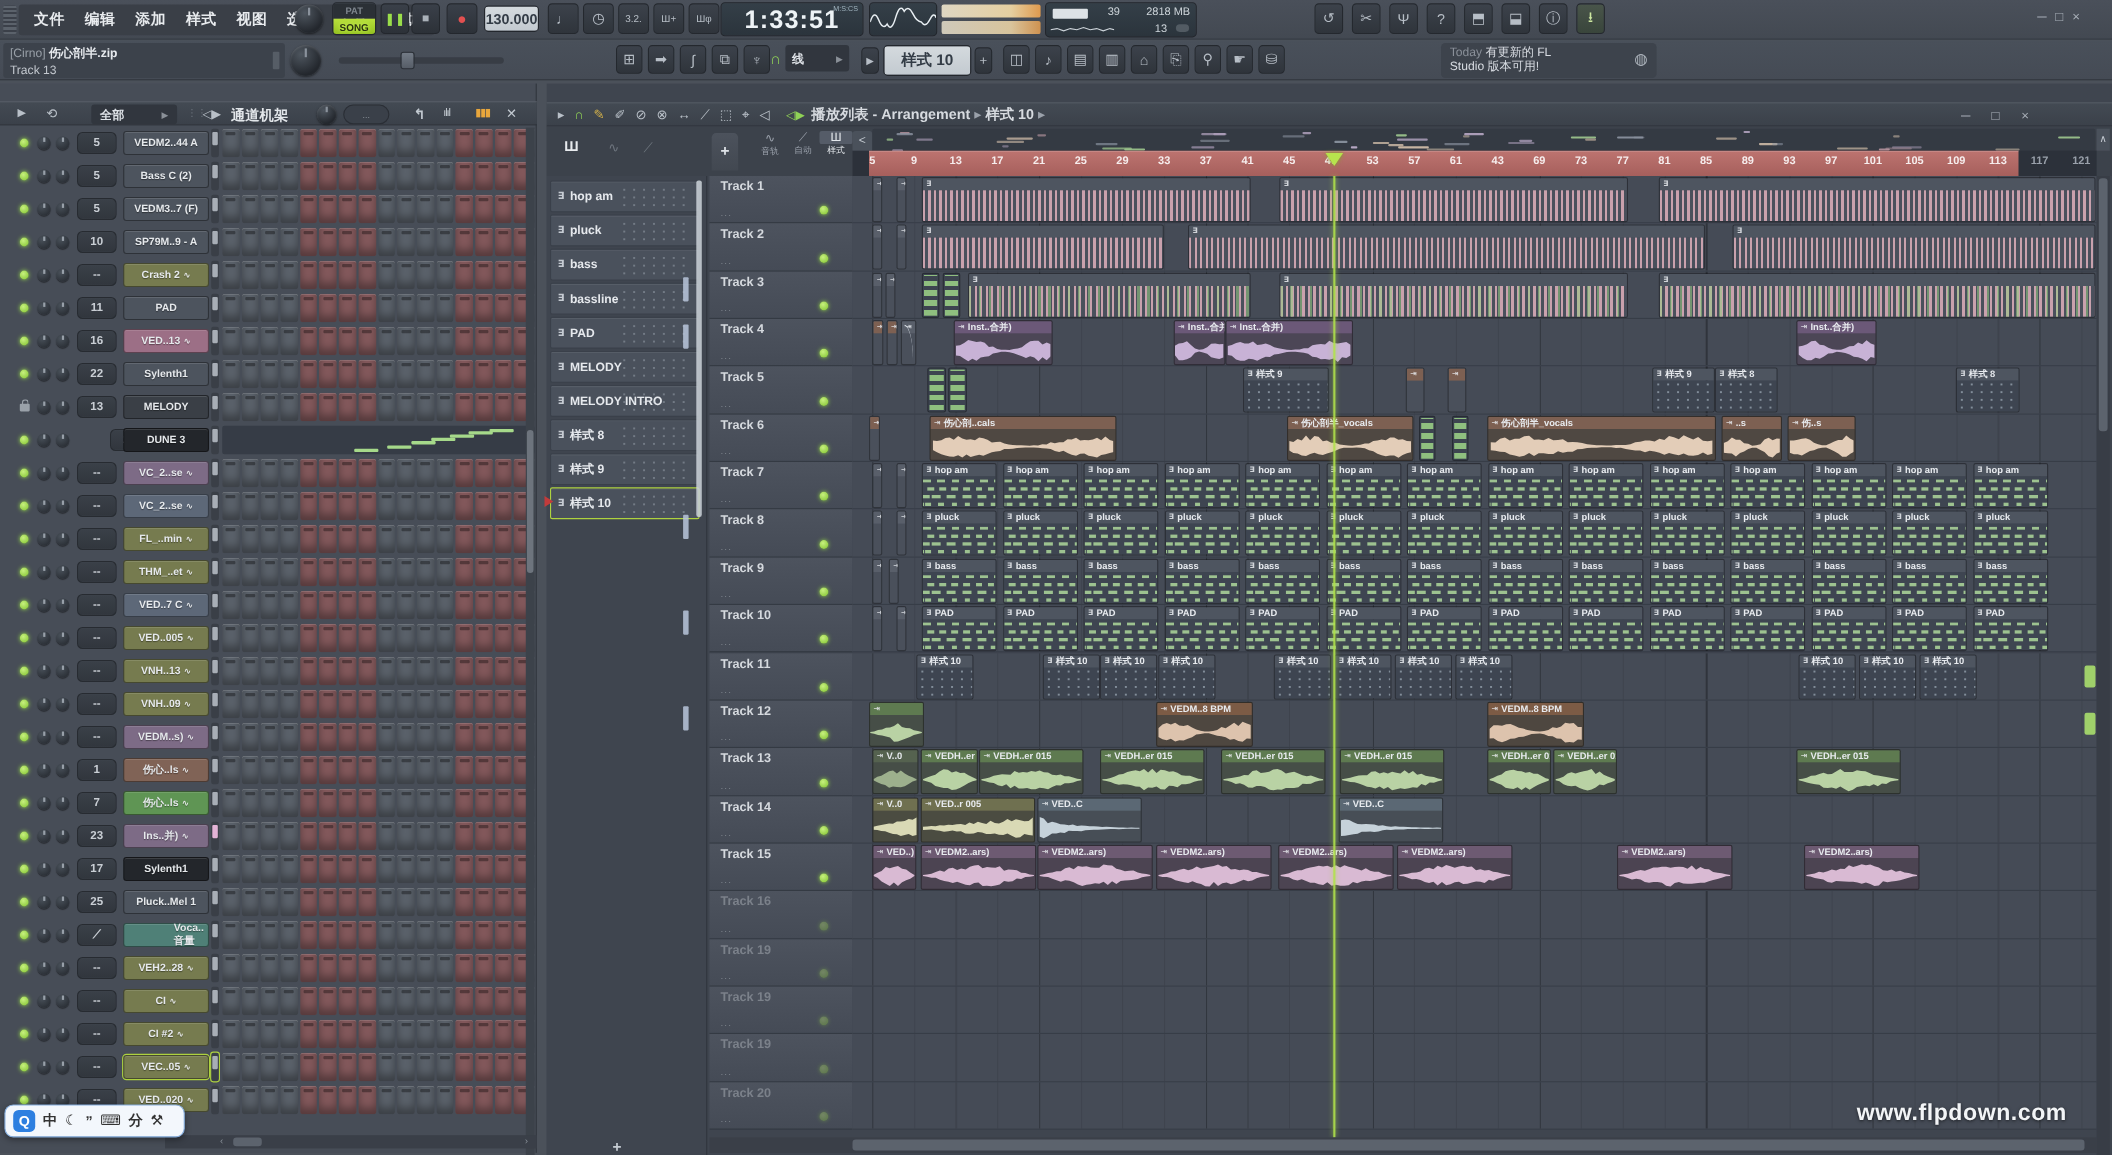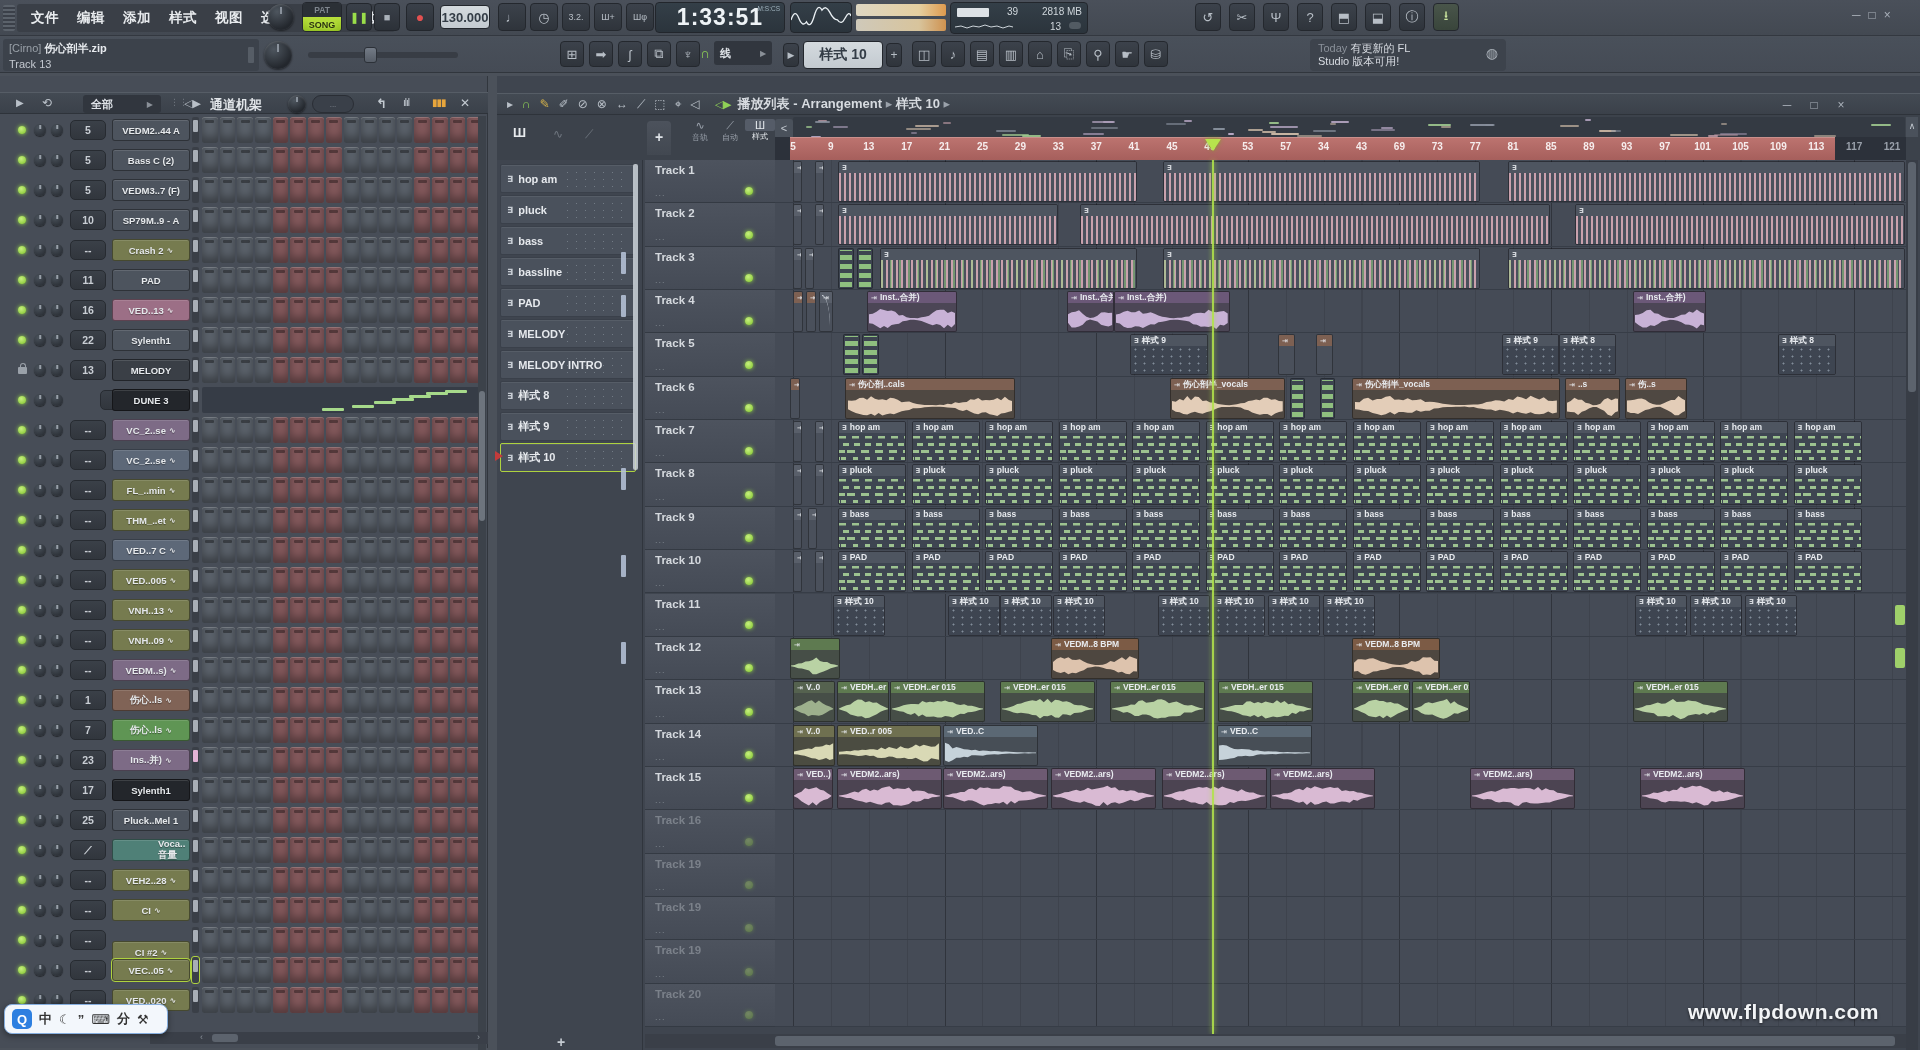--- a/index.html
+++ b/index.html
@@ -1087,21 +1087,21 @@
             <div class="step r"></div>
             <div class="step r"></div>
             <div class="step d"></div>
           </div>
         </div>
         <div class="chrow" style="top: 810px;">
           <div class="led" style="left: 18px; top: 11px;"></div>
           <div class="mknob" style="left: 34px; top: 9px;"></div>
           <div class="mknob" style="left: 51px; top: 9px;"></div>
           <div class="numbox" style="left: 70px; top: 5px;">--</div>
-          <div class="chname" style="left: 112px; top: 16px; background: linear-gradient(rgb(118, 123, 79), rgb(118, 123, 79));">
+          <div class="chname" style="left: 112px; top: 4px; background: linear-gradient(rgb(118, 123, 79), rgb(118, 123, 79));">
             <span>CI #2</span>
             <span class="wicon">∿</span>
           </div>
           <div class="chfader" style="left: 192px; top: 2px;">
             <i></i>
           </div>
           <div class="steps" style="top: 2px;">
             <div class="step d"></div>
             <div class="step d"></div>
             <div class="step d"></div>
@@ -1302,21 +1302,21 @@
           <div class="tick" style="left: 169.6px;">21</div>
           <div class="tick" style="left: 207.5px;">25</div>
           <div class="tick" style="left: 245.4px;">29</div>
           <div class="tick" style="left: 283.3px;">33</div>
           <div class="tick" style="left: 321.2px;">37</div>
           <div class="tick" style="left: 359.1px;">41</div>
           <div class="tick" style="left: 397px;">45</div>
           <div class="tick" style="left: 434.9px;">49</div>
           <div class="tick" style="left: 472.8px;">53</div>
           <div class="tick" style="left: 510.7px;">57</div>
-          <div class="tick" style="left: 548.6px;">34</div>
+          <div class="tick" style="left: 548.6px;">61</div>
           <div class="tick" style="left: 586.5px;">43</div>
           <div class="tick" style="left: 624.4px;">69</div>
           <div class="tick" style="left: 662.3px;">73</div>
           <div class="tick" style="left: 700.2px;">77</div>
           <div class="tick" style="left: 738.1px;">81</div>
           <div class="tick" style="left: 776px;">85</div>
           <div class="tick" style="left: 813.9px;">89</div>
           <div class="tick" style="left: 851.8px;">93</div>
           <div class="tick" style="left: 889.7px;">97</div>
           <div class="tick" style="left: 927.6px;">101</div>

